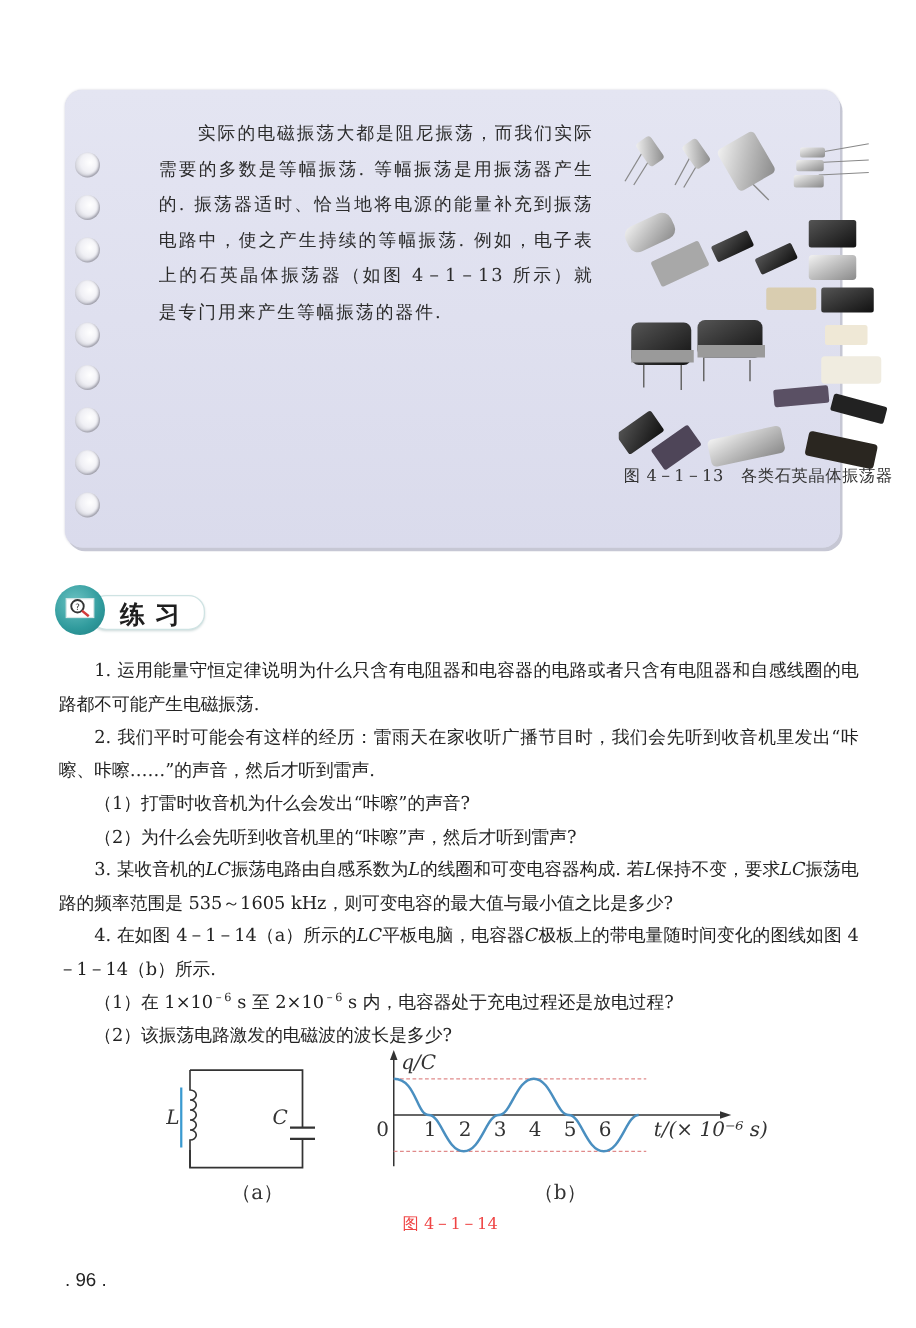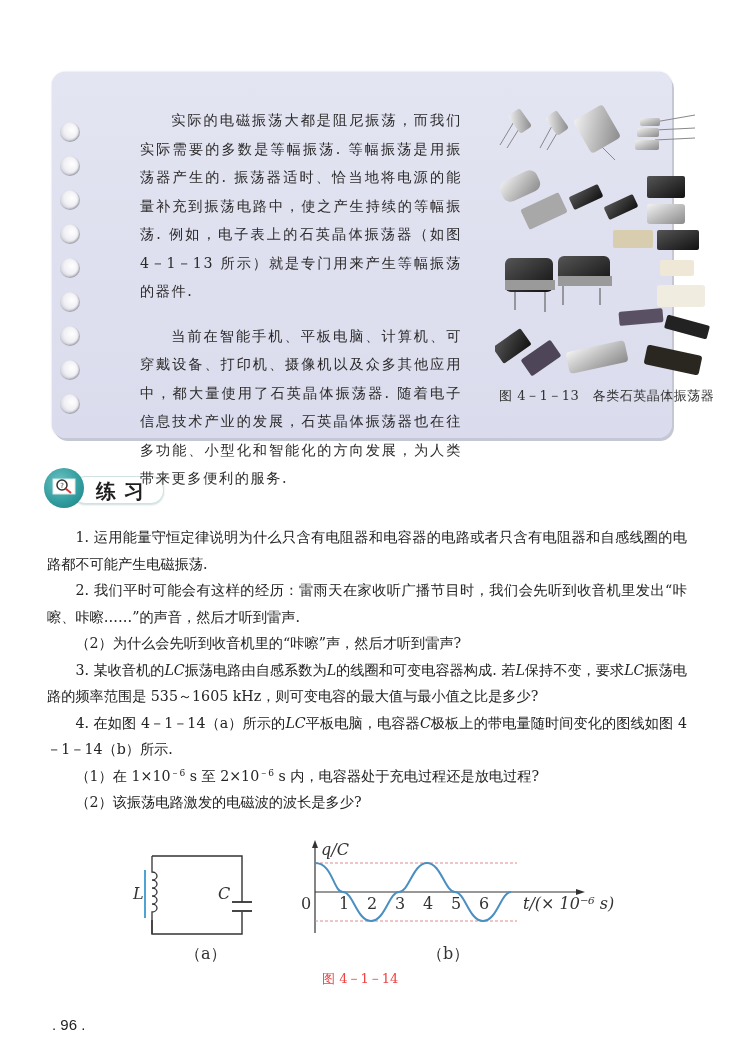--- a/index.html
+++ b/index.html
@@ -10,24 +10,24 @@
   .card { position:absolute; left:52px; top:72px; width:620px; height:366px;
           background:#dfe0ef; border-radius:14px;
           box-shadow: 2px 3px 0 #c6c7d4, 0 0 2px #c8c9d6; }
   .card::before { content:""; position:absolute; left:0; top:0; right:0; bottom:0;
           border-radius:14px; background:linear-gradient(180deg,#e4e5f2 0%,#dadbec 100%); }
   .hole { position:absolute; left:8px; width:20px; height:20px; border-radius:50%;
           background:radial-gradient(circle at 60% 40%, #ffffff 0%, #f0f0f5 45%, #b8b9c4 100%);
           box-shadow: inset -1px -1px 2px #9c9ca8; z-index:2; }
   .card-text { position:absolute; left:72px; top:18px; width:354px; z-index:2;
           font-size:14.2px; line-height:28.5px; letter-spacing:1.6px; color:#2b2b2b; text-align:justify; }
-  .card-text p { margin:16px; text-indent:2.2em; }
+  .card-text p { margin:3px; text-indent:2.2em; }
   .photo { position:absolute; left:443px; top:28px; width:220px; height:300px; z-index:2; }
   .fig-caption-13 { position:absolute; left:447px; top:300px; z-index:2;
-          font-size:13px; color:#333; white-space:nowrap; letter-spacing:0.5px;margin-top:15px; }
+          font-size:13px; color:#333; white-space:nowrap; letter-spacing:0.5px; }
 
   
   .ex-header { position:absolute; left:44px; top:468px; width:120px; height:40px; }
   .ex-pill { position:absolute; left:28px; top:8px; width:90px; height:26px; border-radius:13px;
           background:#ffffff; border:1px solid #cfe3e3; box-shadow:0 1px 2px #d0dcdc; }
   .ex-circle { position:absolute; left:0; top:0; width:40px; height:40px; border-radius:50%;
           background:radial-gradient(circle at 40% 35%, #6cc3c3 0%, #2f9a9c 60%, #1f7d80 100%); }
   .ex-label { position:absolute; left:52px; top:10px; font-size:20px; font-weight:bold;
           letter-spacing:8px; color:#1e1e1e; font-family:"DejaVu Sans","Liberation Sans",sans-serif; }
 
@@ -56,21 +56,20 @@
   <div class="hole" style="top:118px"></div>
   <div class="hole" style="top:152px"></div>
   <div class="hole" style="top:186px"></div>
   <div class="hole" style="top:220px"></div>
   <div class="hole" style="top:254px"></div>
   <div class="hole" style="top:288px"></div>
   <div class="hole" style="top:322px"></div>
 
   <div class="card-text">
     <p>实际的电磁振荡大都是阻尼振荡，而我们实际需要的多数是等幅振荡. 等幅振荡是用振荡器产生的. 振荡器适时、恰当地将电源的能量补充到振荡电路中，使之产生持续的等幅振荡. 例如，电子表上的石英晶体振荡器（如图 4－1－13 所示）就是专门用来产生等幅振荡的器件.</p>
-    <p>当前在智能手机、平板电脑、计算机、可穿戴设备、打印机、摄像机以及众多其他应用中，都大量使用了石英晶体振荡器. 随着电子信息技术产业的发展，石英晶体振荡器也在往多功能、小型化和智能化的方向发展，为人类带来更多便利的服务.</p>
   </div>
 
   <svg class="photo" viewBox="0 0 220 300">
     <defs>
       <linearGradient id="metal" x1="0" y1="0" x2="1" y2="1">
         <stop offset="0" stop-color="#f2f2f2"></stop>
           <stop offset="0.5" stop-color="#bdbdbd"></stop>
           <stop offset="1" stop-color="#8a8a8a"></stop>
       </linearGradient>
       <linearGradient id="dark" x1="0" y1="0" x2="1" y2="1">
@@ -144,20 +143,21 @@
 
 <div class="ex">
   <p>
     <span>1.</span>
     <span>运用能量守恒定律说明为什么只含有电阻器和电容器的电路或者只含有电阻器和自感线圈的电路都不可能产生电磁振荡.</span>
   </p>
   <p>
     <span>2.</span>
     <span>我们平时可能会有这样的经历：雷雨天在家收听广播节目时，我们会先听到收音机里发出“咔嚓、咔嚓……”的声音，然后才听到雷声.</span>
   </p>
+  <p class="sub">（1）打雷时收音机为什么会发出“咔嚓”的声音?</p>
   <p class="sub">（2）为什么会先听到收音机里的“咔嚓”声，然后才听到雷声?</p>
   <p>
     <span>3.</span>
     <span>某收音机的</span><i>LC</i><span>振荡电路由自感系数为</span><i>L</i><span>的线圈和可变电容器构成. 若</span><i>L</i><span>保持不变，要求</span><i>LC</i><span>振荡电路的频率范围是 535～1605 kHz，则可变电容的最大值与最小值之比是多少?</span>
   </p>
   <p>
     <span>4.</span>
     <span>在如图 4－1－14（a）所示的</span><i>LC</i><span>平板电脑，电容器</span><i>C</i><span>极板上的带电量随时间变化的图线如图 4－1－14（b）所示.</span>
   </p>
   <p class="sub"><span>（1）在 1×10</span><sup>－6</sup><span> s 至 2×10</span><sup>－6</sup><span> s 内，电容器处于充电过程还是放电过程?</span></p>

